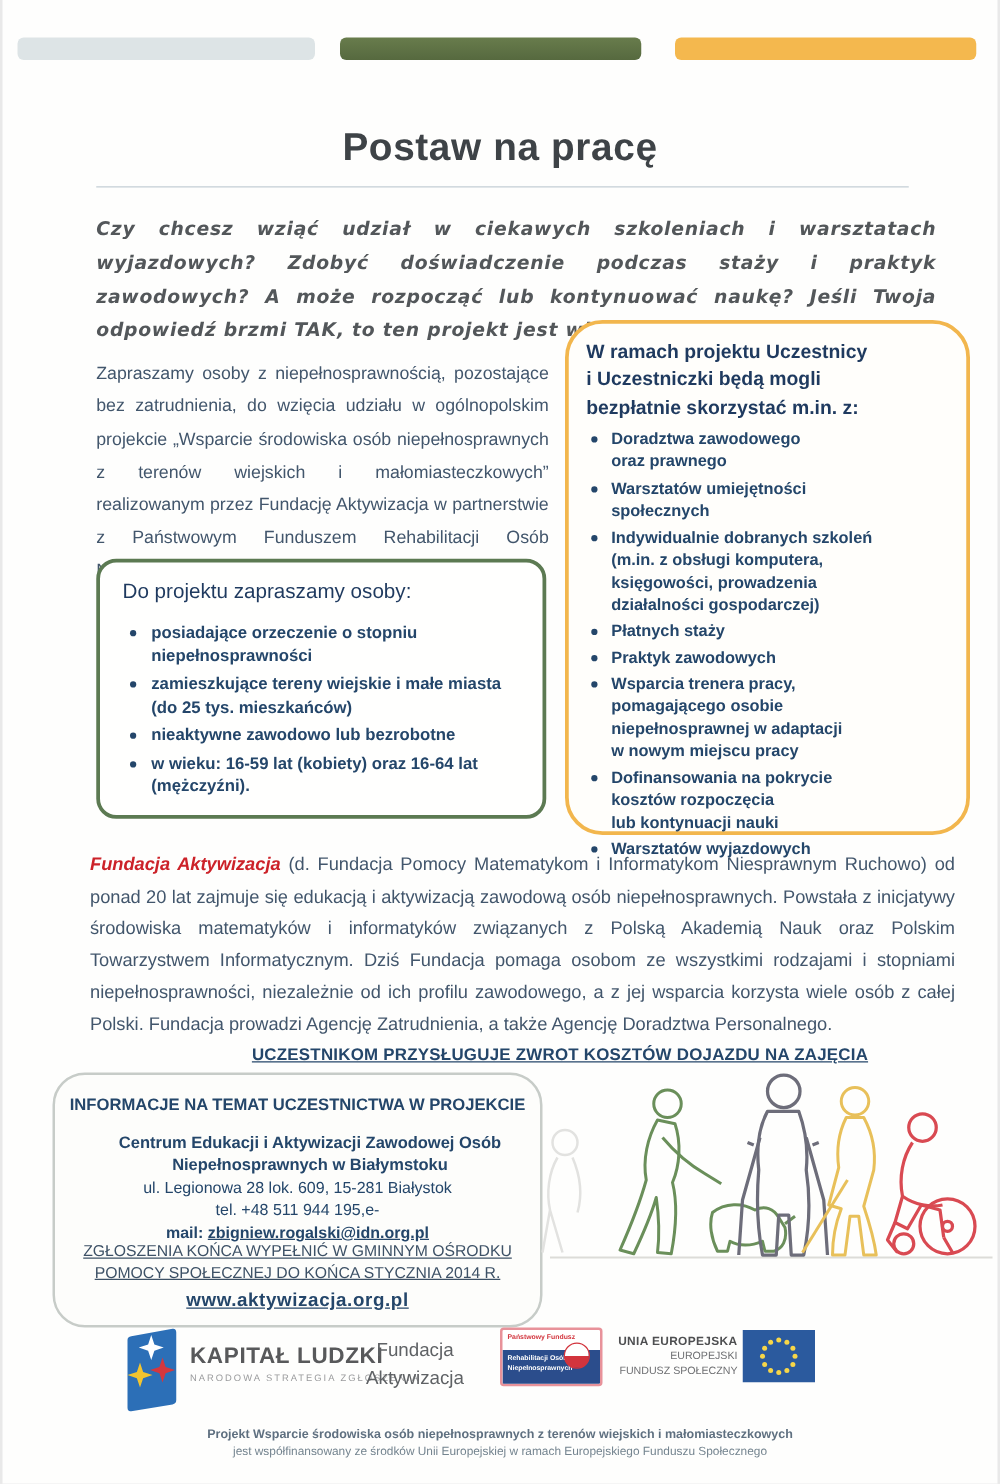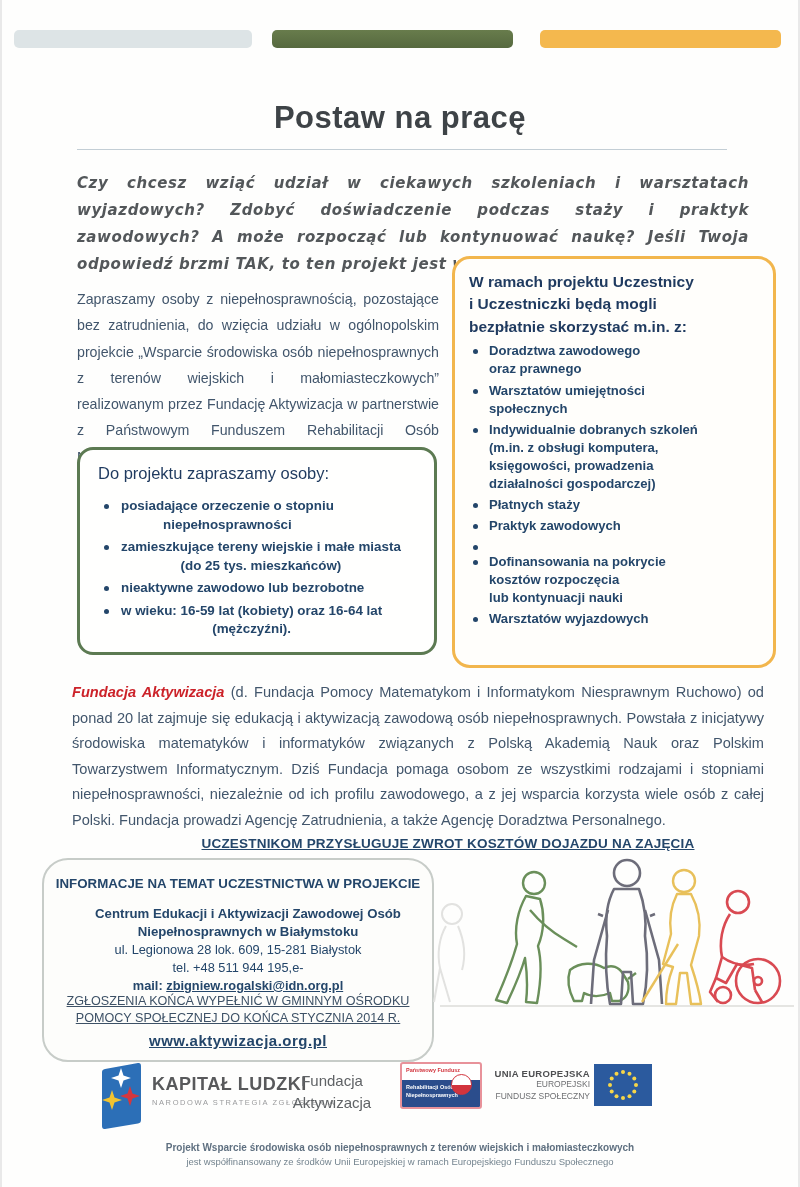--- a/index.html
+++ b/index.html
@@ -15,31 +15,31 @@
   .title{position:absolute;top:100px;left:0;width:100%;text-align:center;font-size:31px;font-weight:bold;color:#3e4347;letter-spacing:.5px;}
   .title-rule{position:absolute;top:149px;left:75px;width:650px;height:1px;background:#c3ced5;}
 
   
   .intro{position:absolute;top:170px;left:75px;width:672px;font-family:"DejaVu Sans",sans-serif;font-style:italic;font-weight:600;font-size:15px;line-height:1.8;letter-spacing:.6px;color:#53575a;text-align:justify;white-space:pre-line;}
 
   
   .invite{position:absolute;top:286px;left:75px;width:362px;font-size:14.2px;line-height:1.85;color:#42566c;text-align:justify;}
 
   
-  .benefits{position:absolute;top:256px;left:450px;width:324px;height:412px;border:3px solid #f2b64d;border-radius:18px;padding:12px 14px;box-sizing:border-box;background:#fffefb;}
+  .benefits{position:absolute;top:256px;left:450px;width:324px;height:412px;border:3px solid #f2b64d;border-radius:30px;padding:12px 14px;box-sizing:border-box;background:#fffefb;}
   .benefits-title{font-size:15.5px;font-weight:bold;color:#1f3a5f;line-height:1.45;white-space:pre-line;margin-bottom:4px;}
   ul.blist{list-style:none;margin:4px 0 0 0;padding:0;}
   ul.blist li{display:flex;margin-bottom:3px;}
   .dot{flex:none;width:5px;height:5px;border-radius:50%;background:#24466a;margin:7px 11px 0 4px;}
   .btext{font-size:13.1px;font-weight:600;color:#24466a;line-height:1.38;white-space:pre-line;}
 
   
   .eligibility{position:absolute;top:447px;left:75px;width:360px;height:208px;border:3px solid #5c7a52;border-radius:16px;padding:14px 18px;box-sizing:border-box;background:#fffffe;}
   .eligibility-title{font-size:16.5px;font-weight:normal;color:#1f3a5f;margin-bottom:14px;}
-  .eligibility .btext{font-size:13.4px;text-align:center;}
+  .eligibility .btext{font-size:13.4px;}
   .eligibility ul.blist li{margin-bottom:4px;}
   .eligibility .dot{margin:7px 12px 0 6px;}
 
   
   .foundation{position:absolute;top:680px;left:70px;width:692px;font-size:14.6px;line-height:1.75;color:#42566c;text-align:justify;}
   .foundation .fname{color:#cc2229;font-weight:bold;font-style:italic;}
 
   
   .reimb{position:absolute;top:836px;left:0;width:100%;text-align:center;font-size:13.5px;font-weight:bold;color:#24466a;text-decoration:underline;letter-spacing:.2px;padding-left:48px;}
 
@@ -118,20 +118,24 @@
         <li>
           <span class="dot"></span>
           <span class="btext">Płatnych staży</span>
         </li>
         <li>
           <span class="dot"></span>
           <span class="btext">Praktyk zawodowych</span>
         </li>
         <li>
           <span class="dot"></span>
+          <span class="btext">Wsparcia trenera pracy,
+pomagającego osobie
+niepełnosprawnej w adaptacji
+w nowym miejscu pracy</span>
         </li>
         <li>
           <span class="dot"></span>
           <span class="btext">Dofinansowania na pokrycie
 kosztów rozpoczęcia
 lub kontynuacji nauki</span>
         </li>
         <li>
           <span class="dot"></span>
           <span class="btext">Warsztatów wyjazdowych</span>

